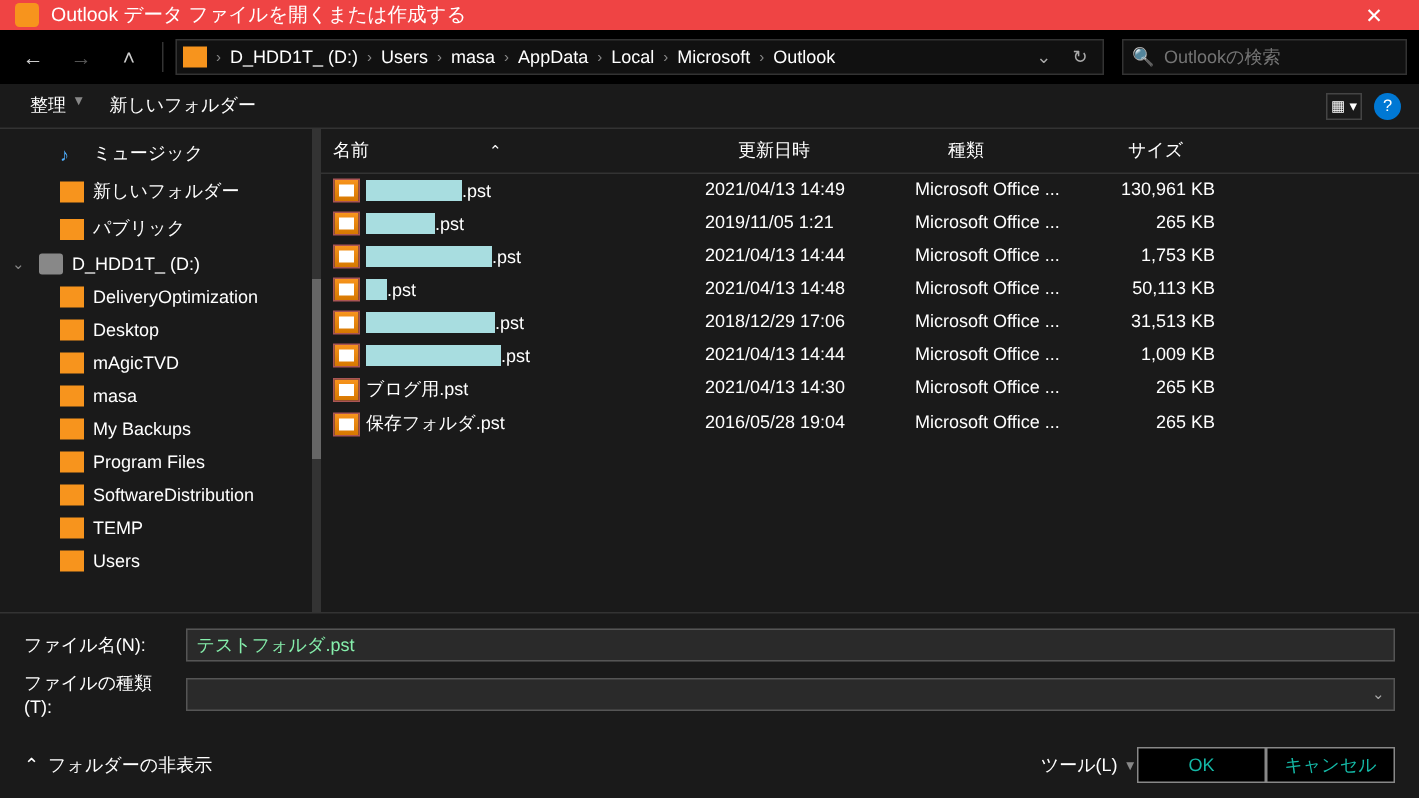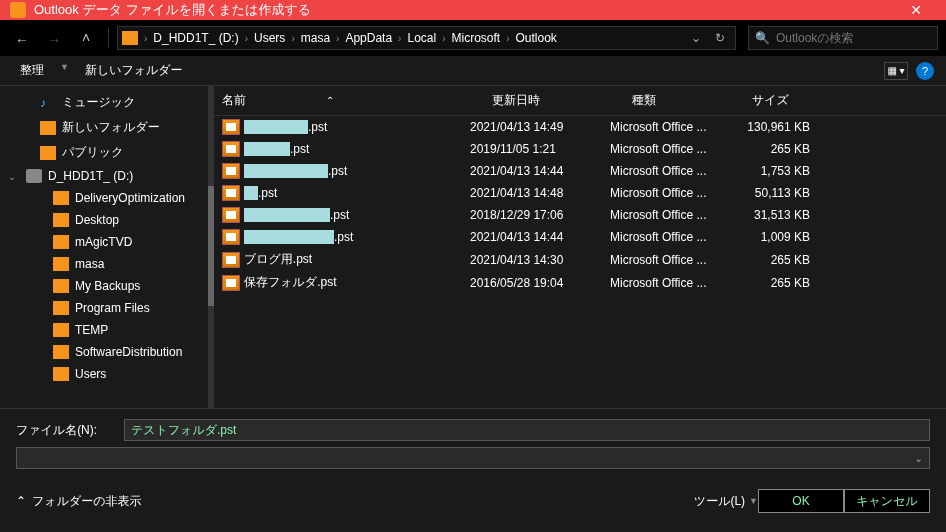--- a/index.html
+++ b/index.html
@@ -18,66 +18,66 @@
 .crumb-icon { width: 16px; height: 14px; background: #f7941d; margin-right: 6px; }
 .crumb { padding: 0 6px; cursor: pointer; font-size: 12px; }
 .crumb-sep { color: #888; font-size: 10px; }
 .crumb-end { margin-left: auto; display: flex; gap: 2px; }
 .crumb-end span { padding: 0 6px; color: #aaa; }
 .search { width: 190px; height: 24px; background: #111; border: 1px solid #333; display: flex; align-items: center; padding: 0 6px; margin-left: 8px; }
 .search .sicon { color: #888; margin-right: 6px; font-size: 12px; }
 .search input { background: transparent; border: none; color: #888; font-size: 12px; outline: none; width: 100%; }
 
 .toolbar { background: #1a1a1a; height: 30px; display: flex; align-items: center; padding: 0 12px; border-bottom: 1px solid #333; }
-.tb-item { padding: 4px 8px; cursor: pointer; font-size: 12px; display: flex; align-items: flex-start; gap:16px; }
+.tb-item { padding: 4px 8px; cursor: pointer; font-size: 12px; display: flex; align-items: flex-start; gap:4px; }
 .tb-right { margin-left: auto; display: flex; gap: 8px; align-items: center; }
 .view-icon { width: 24px; height: 18px; display: flex; align-items: center; justify-content: center; border: 1px solid #444; cursor:pointer; }
 .help-icon { width: 18px; height: 18px; background: #0078d4; border-radius: 50%; display: flex; align-items: center; justify-content: center; font-size: 11px; cursor:pointer; }
 
 .content { display: flex; height: 322px; }
 .tree { width: 208px; background: #1a1a1a; overflow-y: auto; padding: 4px 0; }
 .tree-item { display: flex; align-items: center; padding: 4px 8px; cursor: pointer; font-size: 12px; gap: 6px; }
 .tree-item.indent1 { padding-left: 40px; }
-.tree-item.indent2 { padding-left: 53px; }
+.tree-item.indent2 { padding-left: 40px; }
 .ti-exp { width: 12px; color: #888; font-size: 10px; }
 .ti-icon { width: 16px; height: 14px; }
 .ti-folder { background: #f7941d; }
 .ti-music { color: #4fb0ff; }
 .ti-drive { background: #888; border-radius: 2px; }
 .tree-scroll { width: 6px; background: #333; position: relative; }
 .tree-thumb { width: 6px; height: 120px; background: #666; position: absolute; top: 100px; }
 
 .files { flex: 1; background: #1a1a1a; }
 .col-head { display: flex; padding: 6px 8px; border-bottom: 1px solid #333; font-size: 12px; }
 .col-name { width: 270px; display: flex; align-items: center; gap: 80px; }
 .col-date { width: 140px; }
 .col-type { width: 120px; }
 .col-size { width: 90px; text-align: left; }
 .sort-ar { font-size: 10px; }
-.file-row { display: flex; padding: 3px 8px; font-size: 12px; align-items: center; cursor: pointer; }
+.file-row { display: flex; padding: 3px 8px; font-size: 12px; cursor: pointer; }
 .f-icon { width: 18px; height: 16px; background: linear-gradient(#f7941d,#d67800); border: 1px solid #a55; margin-right: 4px; position: relative; }
 .f-icon::after { content:""; position:absolute; top:3px; left:3px; width:10px; height:8px; background:#fff; }
 .f-name { width: 248px; display: flex; align-items: center; }
 .redact { background: #a8dde0; height: 14px; display: inline-block; }
 .f-date { width: 140px; }
 .f-type { width: 120px; }
 .f-size { width: 90px; text-align: right; padding-right: 10px; }
 
 .bottom { background: #1a1a1a; padding: 10px 16px 6px; border-top: 1px solid #333; }
 .field-row { display: flex; align-items: center; margin-bottom: 6px; gap: 8px; }
 .field-label { width: 100px; text-align: left; font-size: 12px; }
 .field-input { flex: 1; height: 22px; background: #2a2a2a; border: 1px solid #555; color: #86efac; padding: 0 6px; font-size: 12px; }
 .field-combo { flex: 1; height: 22px; background: #2a2a2a; border: 1px solid #555; color: #fff; padding: 0 6px; font-size: 12px; display: flex; align-items: center; }
 .combo-arrow { margin-left: auto; color: #aaa; font-size: 10px; }
 
 .footer { background: #1a1a1a; height: 40px; display: flex; align-items: center; padding: 0 16px; }
 .hide-folders { display: flex; align-items: center; gap: 6px; cursor: pointer; font-size: 12px; }
 .footer-right { margin-left: auto; display: flex; align-items: center; }
 .tool-menu { display: flex; align-items: center; gap: 4px; cursor: pointer; font-size: 12px; }
-.btn { width: 86px; height: 24px; background: #000; border: 1px solid #888; color: #86efac; font-size: 12px; cursor: pointer; }
+.btn { width: 86px; height: 24px; background: #000; border: 1px solid #888; color: #14b8a6; font-size: 12px; cursor: pointer; }
 </style>
 </head>
 <body>
 
 <div class="titlebar">
   <div class="icon"></div>
   <div class="title">Outlook データ ファイルを開くまたは作成する</div>
   <div class="close">✕</div>
 </div>
 
@@ -165,25 +165,25 @@
       <div class="tree-item indent2">
         <span class="ti-icon ti-folder"></span>
         <span>My Backups</span>
       </div>
       <div class="tree-item indent2">
         <span class="ti-icon ti-folder"></span>
         <span>Program Files</span>
       </div>
       <div class="tree-item indent2">
         <span class="ti-icon ti-folder"></span>
+        <span>SoftwareDistribution</span>
+      </div>
+      <div class="tree-item indent2">
+        <span class="ti-icon ti-folder"></span>
         <span>TEMP</span>
-      </div>
-      <div class="tree-item indent2">
-        <span class="ti-icon ti-folder"></span>
-        <span>SoftwareDistribution</span>
       </div>
       <div class="tree-item indent2">
         <span class="ti-icon ti-folder"></span>
         <span>Users</span>
       </div>
     </div>
   <div class="tree-scroll">
       <div class="tree-thumb"></div>
     </div>
   <div class="files">
@@ -278,20 +278,21 @@
       </div>
   </div>
 </div>
 
 <div class="bottom">
   <div class="field-row">
     <div class="field-label">ファイル名(N):</div>
     <input class="field-input" value="テストフォルダ.pst" style="">
   </div>
   <div class="field-row">
+    <div class="field-label">ファイルの種類(T):</div>
     <div class="field-combo">
         <span class="combo-arrow">⌄</span>
       </div>
   </div>
 </div>
 
 <div class="footer">
   <div class="hide-folders">
       <span>⌃</span>
       <span>フォルダーの非表示</span>

